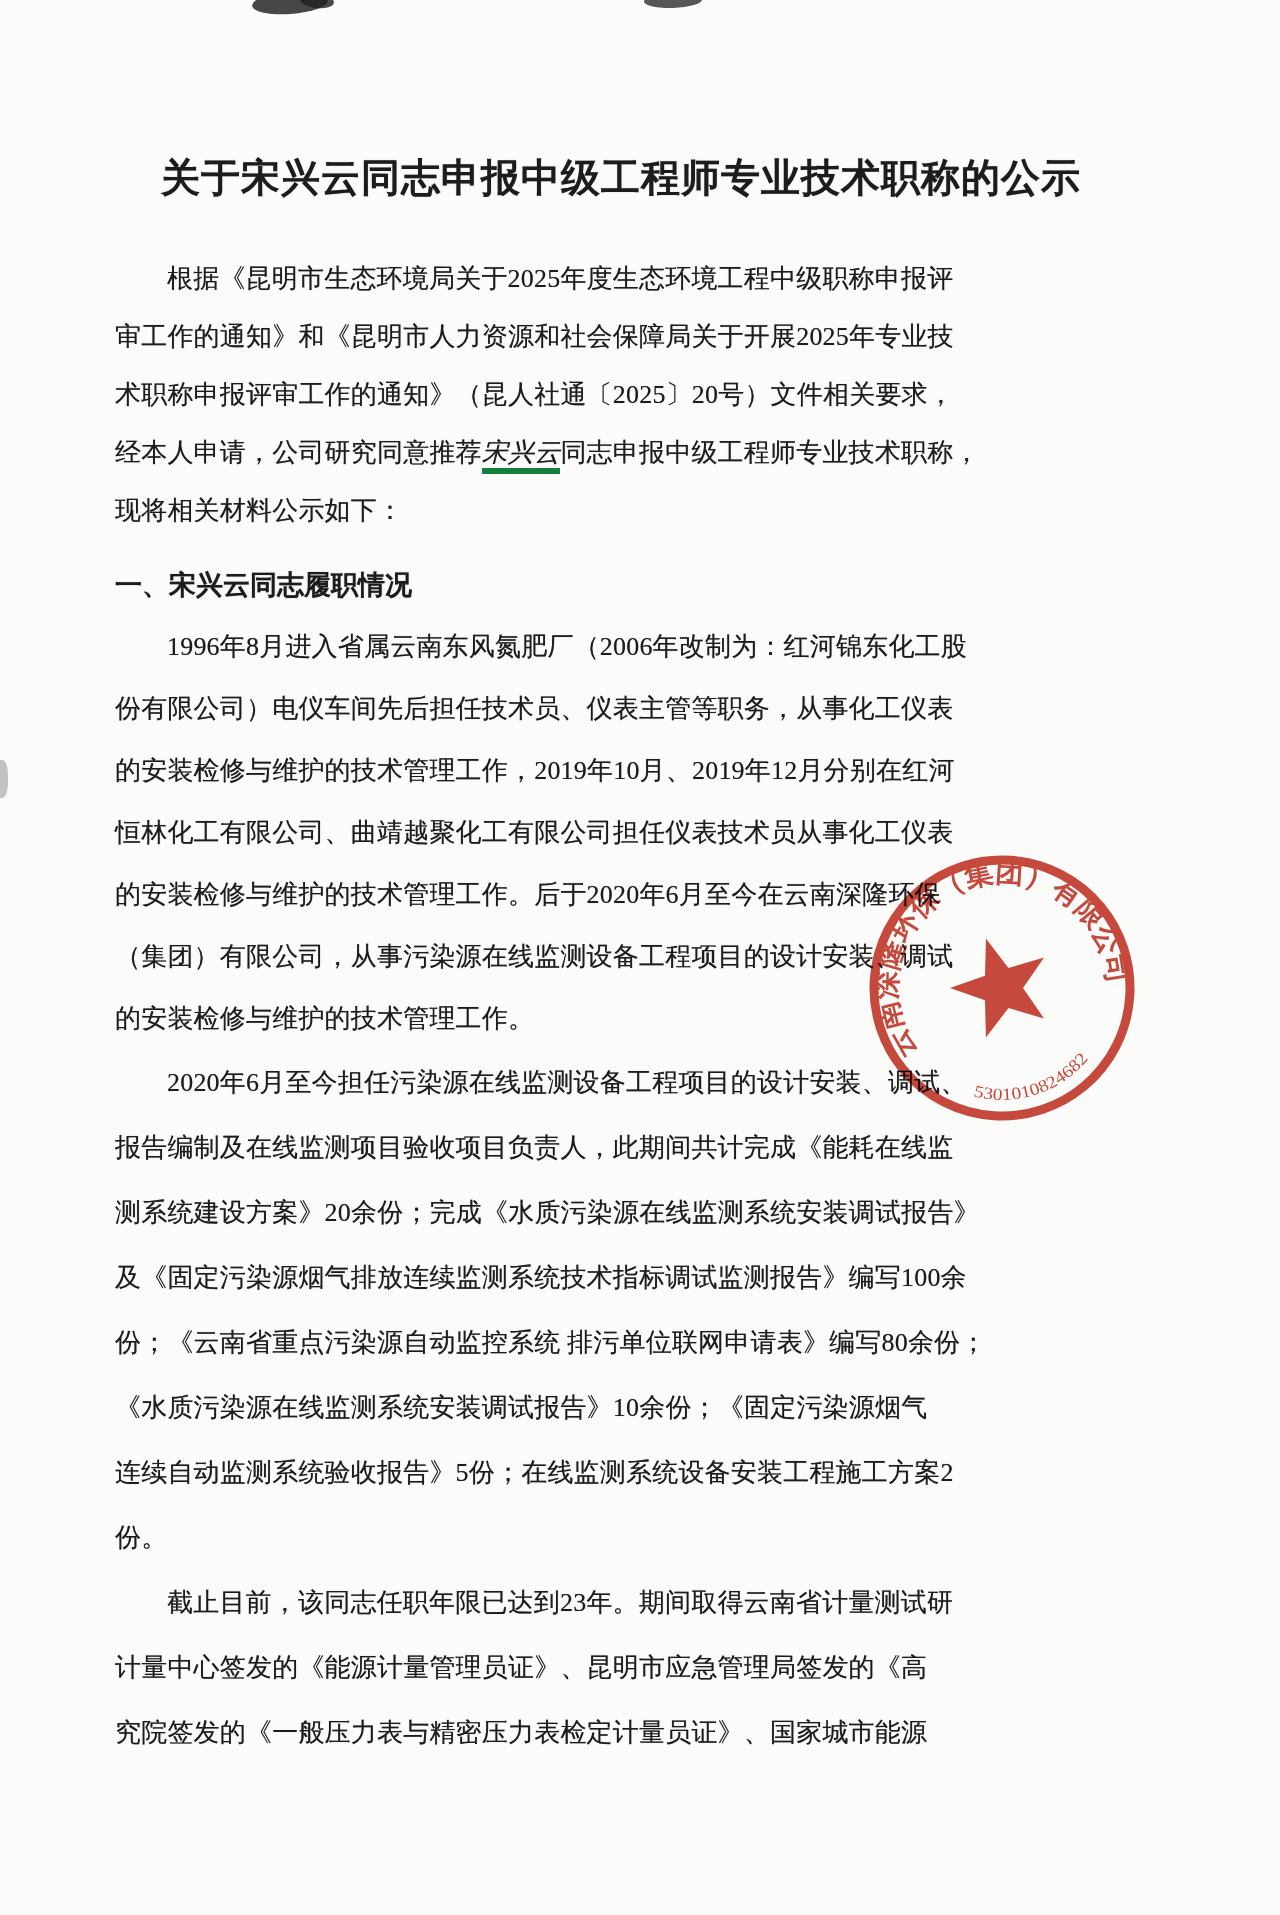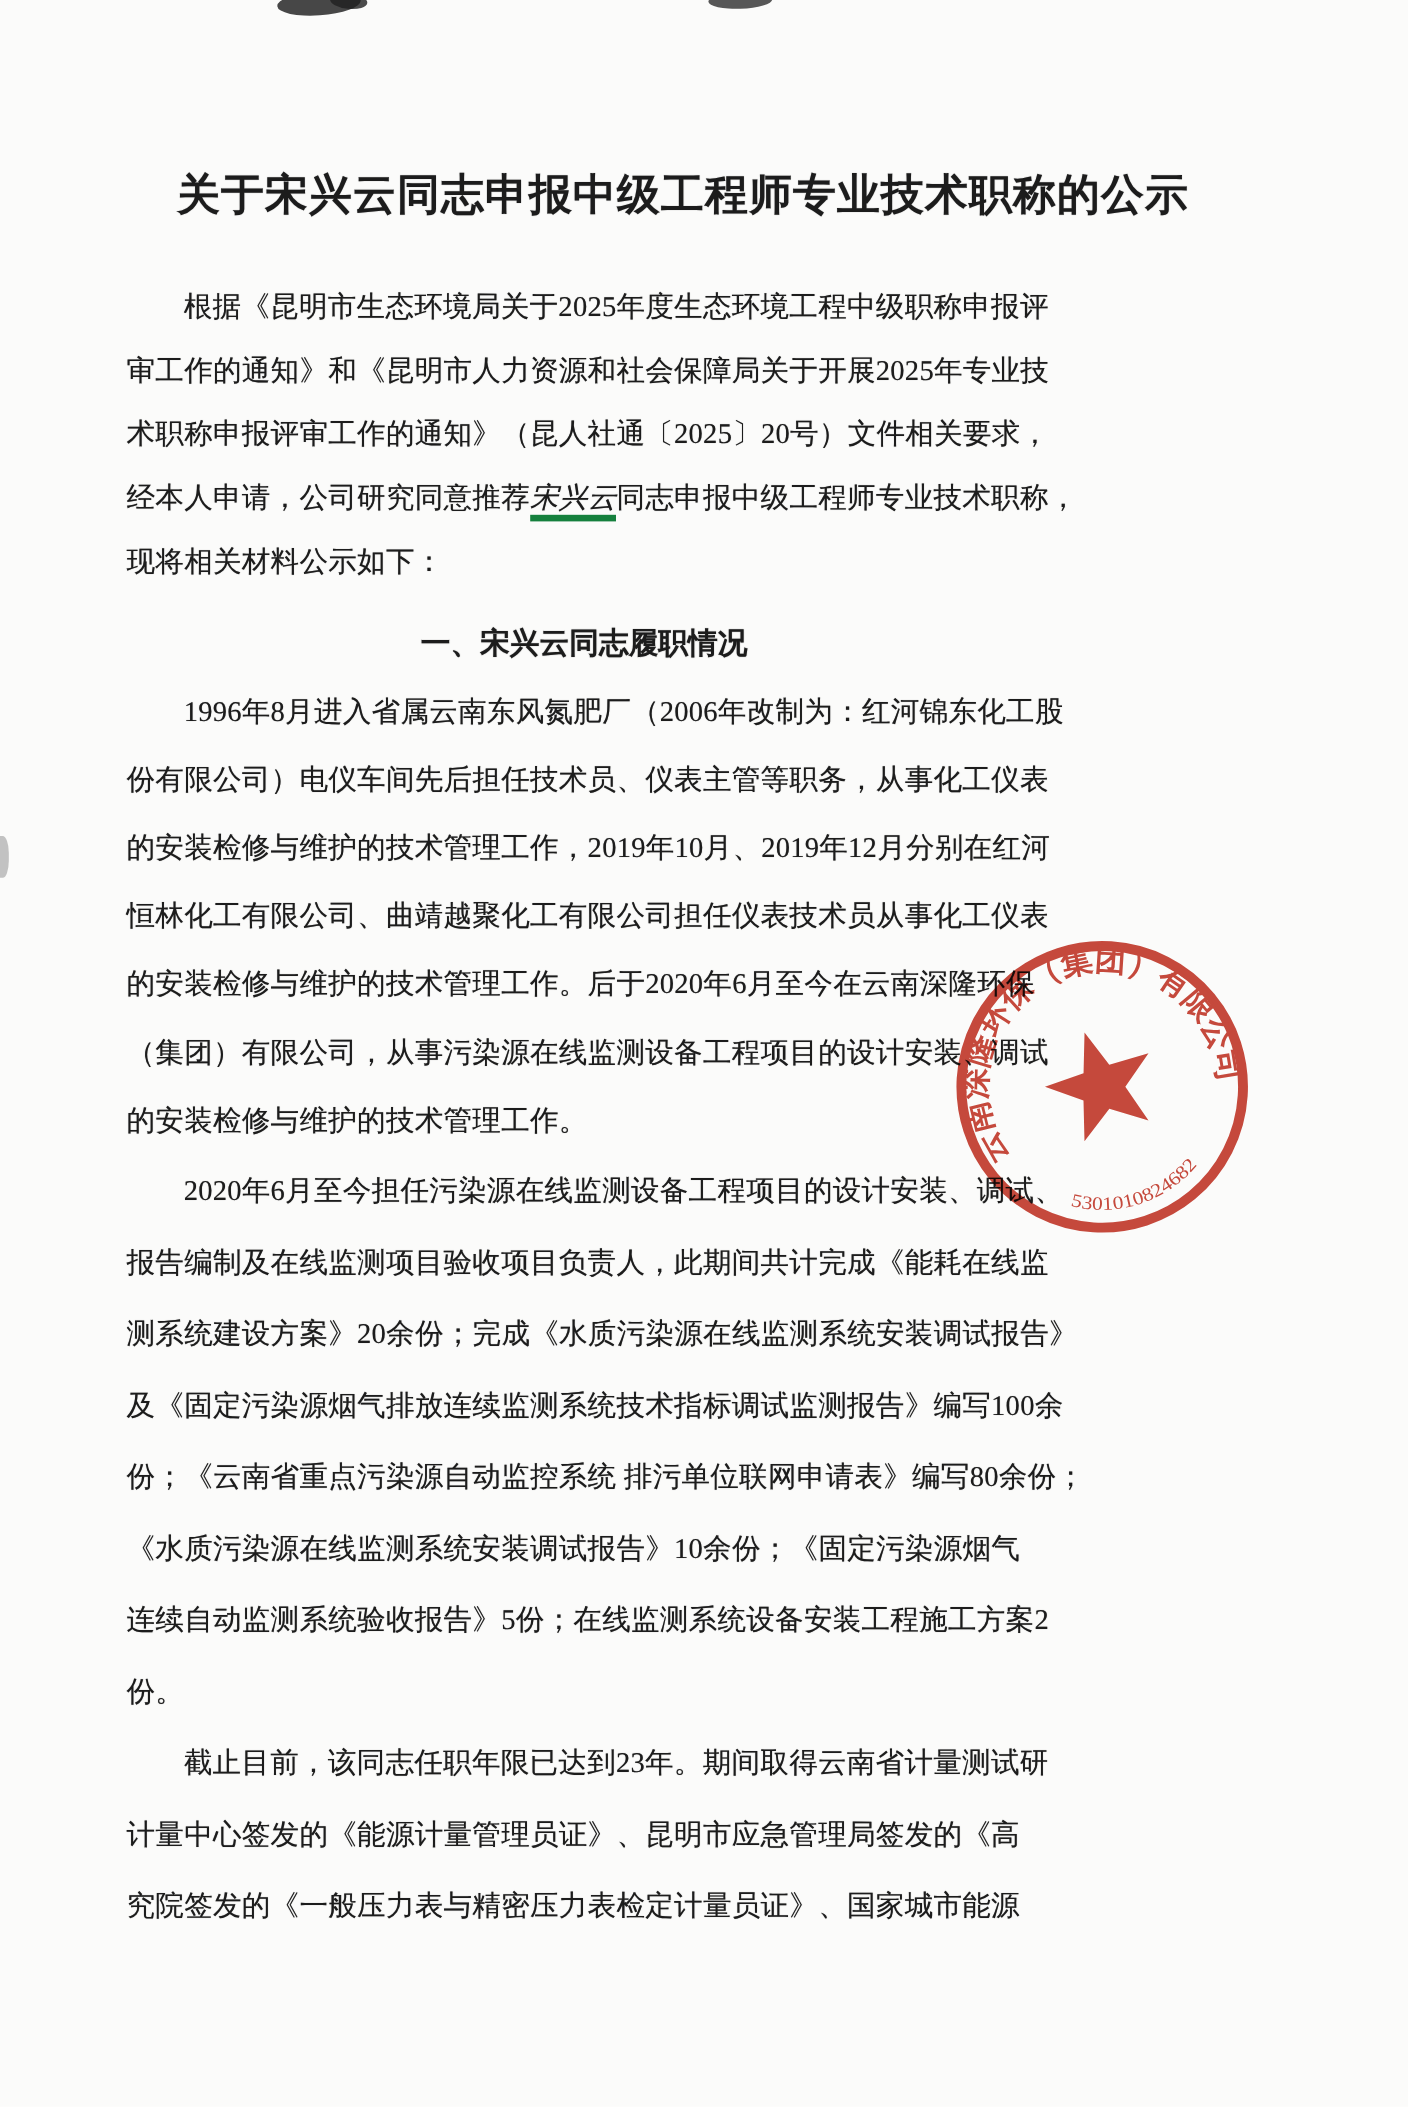--- a/index.html
+++ b/index.html
@@ -41,21 +41,20 @@
     text-shadow: 0 0 .7px rgba(20,20,20,.55);
   }
   .intro { margin-top: 44px; }
   .intro .line { line-height: 58px; }
   .indent { padding-left: 52px; }
   .sec-heading {
     margin-top: 14px;
     font-size: 27px; line-height: 62px;
     font-weight: bold; white-space: nowrap;
     text-shadow: 0 0 1px rgba(20,20,20,.5);
-    text-align: center;
   }
   .p3 .line, .p4 .line { line-height: 65px; }
   .name-underline {
     border-bottom: 6px solid #15803d;
     padding-bottom: 1px;
     font-style: italic;
   }
 
   
   .seal {

